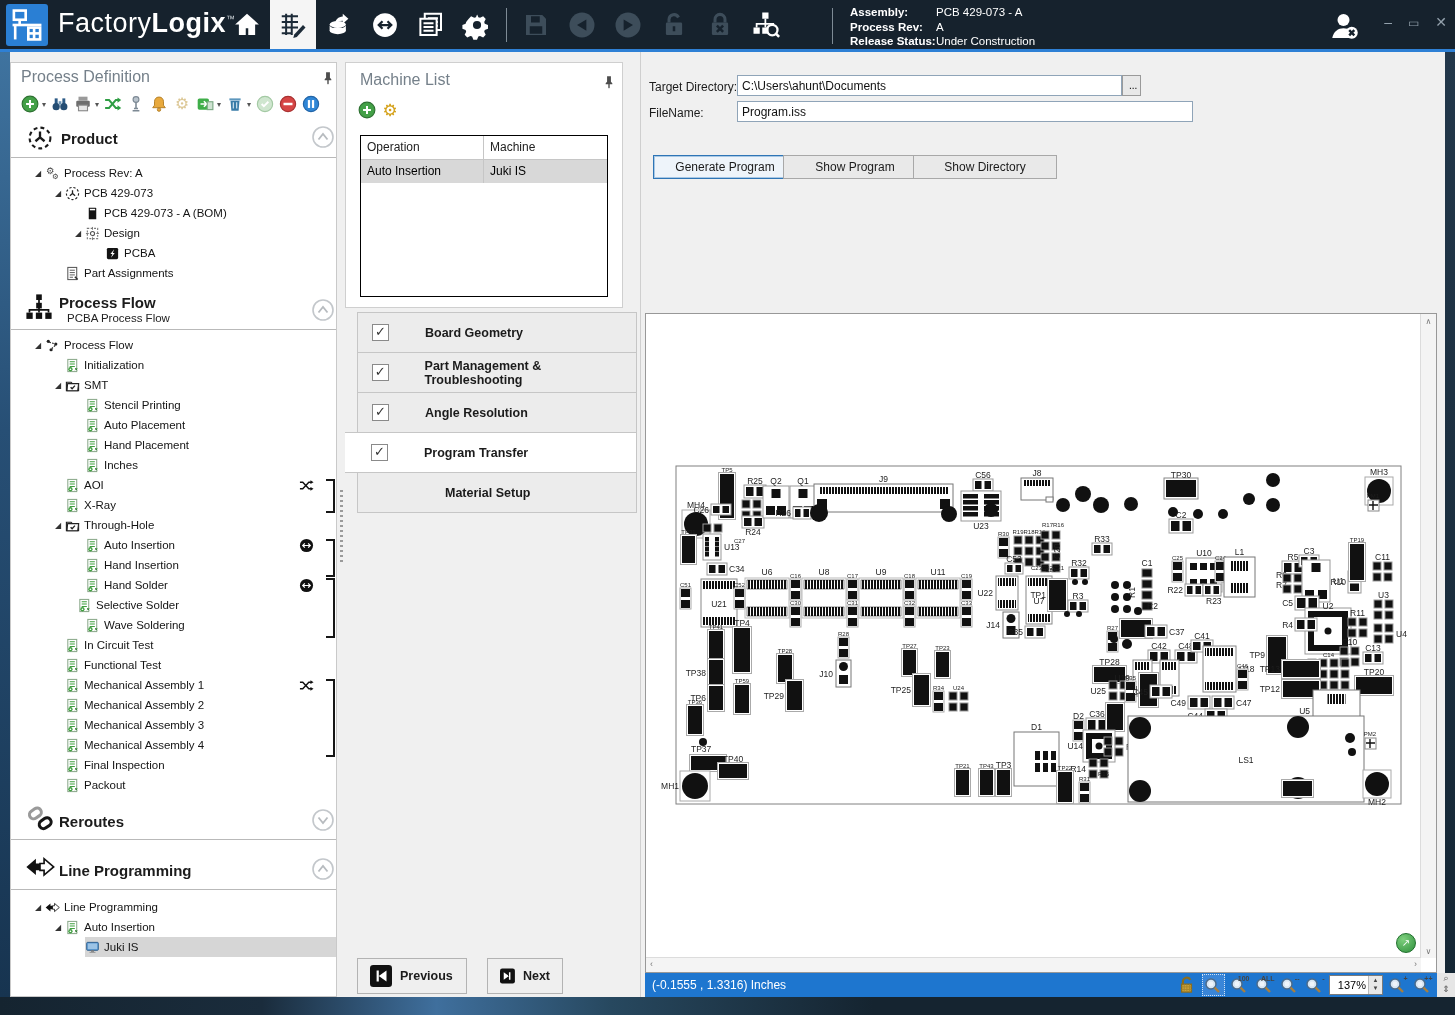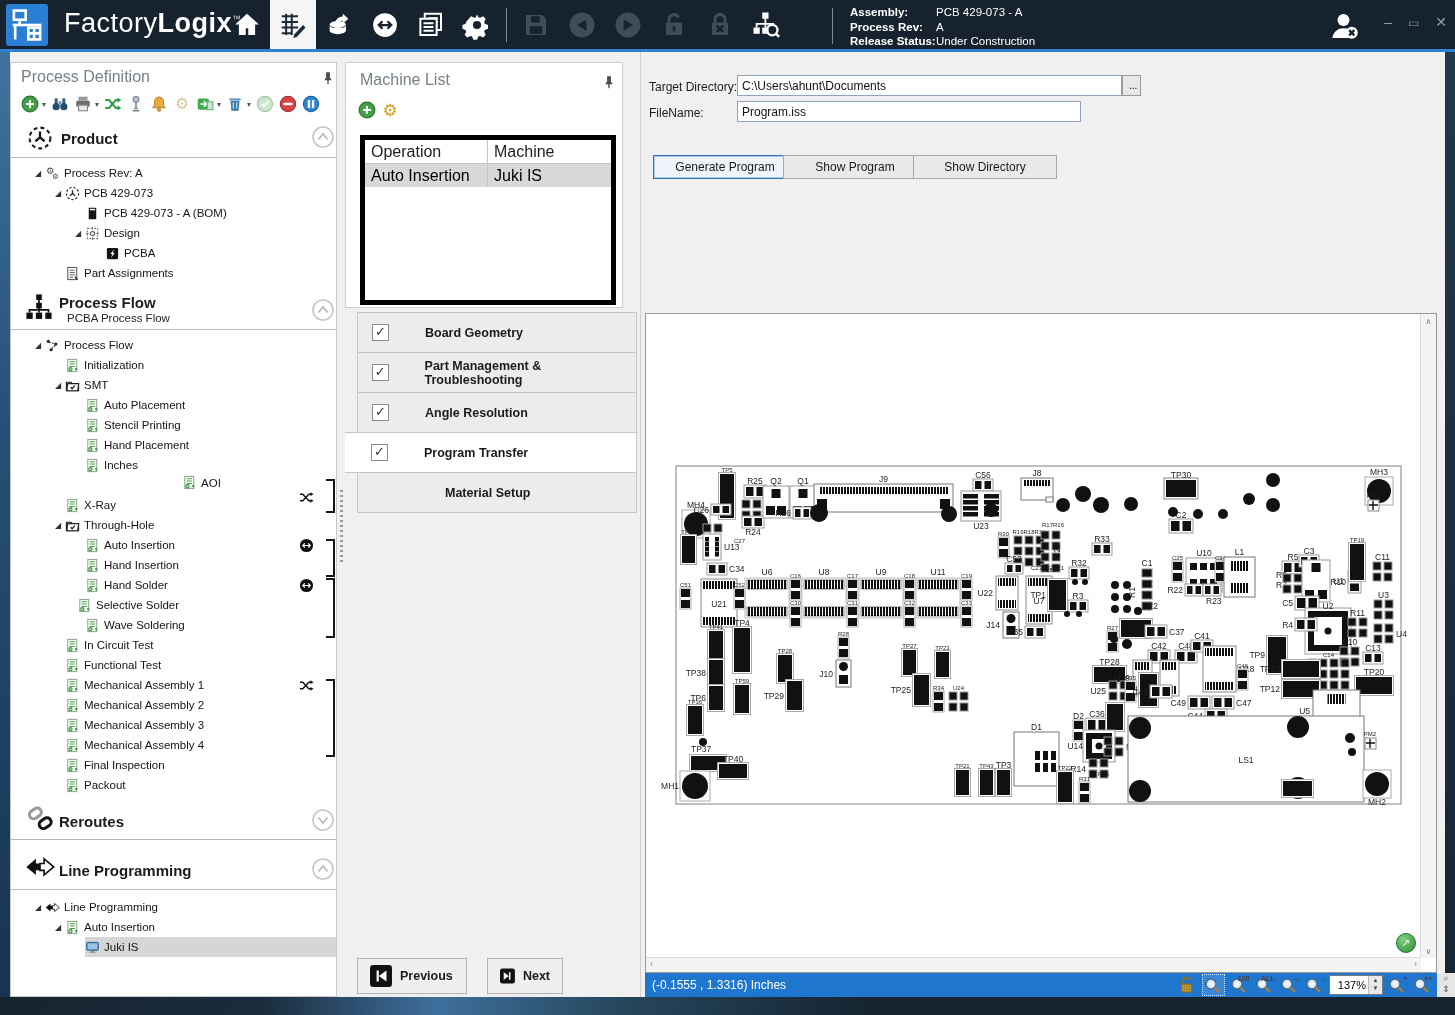--- a/index.html
+++ b/index.html
@@ -2,21 +2,21 @@
 <html><head>
 <meta charset="utf-8">
 <style>
   html,body{margin:0;padding:0;background:#0e1924;}
   #app{position:relative;width:1455px;height:1015px;overflow:hidden;
        font-family:"Liberation Sans",sans-serif;background:#f0f0f0;}
   .abs{position:absolute;}
   
   #topbar{left:0;top:0;width:1455px;height:52px;background:#16222d;border-bottom:3px solid #2e80d5;box-sizing:border-box;}
   #logo-tile{left:6px;top:4px;width:42px;height:42px;background:#2a7fd4;border-radius:3px;}
-  #brand{left:64px;top:8px;color:#fff;font-size:27px;letter-spacing:.5px;font-weight:300;}
+  #brand{left:58px;top:8px;color:#fff;font-size:27px;letter-spacing:.5px;font-weight:300;}
   #brand b{font-weight:700;}
   #brand sup{font-size:9px;color:#cfd6db;}
   .navbtn{width:46px;height:49px;display:flex;align-items:center;justify-content:center;color:#fff;}
   .navbtn.active{background:#f5f5f5;color:#1d2b38;}
   .navbtn.disabled{color:#3d4d5a;}
   .navbtn svg{width:30px;height:30px;}
   .tb-divider{width:1px;height:34px;background:#7e8b95;margin:8px 6px 0 6px;}
   #nav-icons{left:224px;top:0;display:flex;}
   #asm-info{left:850px;top:5px;color:#fff;font-size:11.5px;line-height:14.5px;}
   #asm-info .lbl{font-weight:bold;display:inline-block;width:86px;}
@@ -47,21 +47,21 @@
   .trow .badge{margin-left:auto;margin-right:22px;width:15px;height:15px;}
   .trow .badge svg{width:15px;height:15px;}
   .trow.sel .selbg{background:#d6d6d6;}
   .selbg{display:flex;align-items:center;flex:1;height:20px;}
   .bracket{position:absolute;width:7px;border:2px solid #161616;border-left:none;}
   
   #splitter{left:337px;top:62px;width:8px;height:935px;background:#f0f0f0;}
   #split-grip{left:340px;top:490px;width:3px;height:75px;background:repeating-linear-gradient(180deg,#9a9a9a 0 2px,transparent 2px 5px);}
   
   #machine-card{left:345px;top:62px;width:278px;height:246px;background:#fff;border:1px solid #cfcfcf;box-sizing:border-box;}
-  #machine-tbl{left:360px;top:135px;width:246px;height:160px;border:5px solid #000000;background:#fff;font-size:16px;}
+  #machine-tbl{left:360px;top:135px;width:246px;height:160px;border:1px solid #000000;background:#fff;font-size:12px;}
   .mrow{display:flex;height:23px;line-height:23px;}
   .mrow .c1{width:123px;padding-left:6px;box-sizing:border-box;border-right:1px solid #c6c6c6;}
   .mrow .c2{flex:1;padding-left:6px;}
   .mhead{border-bottom:1px solid #c6c6c6;color:#222;}
   .mdata{background:#d8d8d8;}
   #steps{left:345px;top:313px;width:292px;}
   .step{height:39px;background:#ececec;border:1px solid #c6c6c6;margin-top:-1px;display:flex;align-items:center;margin-left:12px;}
   .step.active{background:#fff;margin-left:0;border-left:none;}
   .step .cbx{width:15px;height:15px;border:1px solid #8a8a8a;background:#fff;margin-left:14px;
      font-size:13px;line-height:14px;text-align:center;color:#333;}
@@ -435,63 +435,63 @@
         <div class="trow" style="padding-left: 60px;">
           <span class="exp"></span>
           <span class="selbg">
             <span class="ticon"><svg viewBox="0 0 16 16">
                 <rect x="3" y="1.5" width="9.5" height="13" fill="#fff" stroke="#8aa88a" stroke-width="1.1"></rect>
                 <path d="M5 4h5.5M5 6.5h5.5M5 9h5.5" stroke="#3fa03f" stroke-width="1.1"></path>
                 <circle cx="5.8" cy="12" r="2.3" fill="#3fa03f"></circle>
                 <circle cx="5.8" cy="12" r=".9" fill="#fff"></circle>
                 <path d="M10.8 10.8l2.2 2.2M13 10.8l-2.2 2.2" stroke="#2f7d2f" stroke-width="1"></path>
               </svg></span>
+            <span>Stencil Printing</span>
+          </span>
+        </div>
+        <div class="trow" style="padding-left: 60px;">
+          <span class="exp"></span>
+          <span class="selbg">
+            <span class="ticon"><svg viewBox="0 0 16 16">
+                <rect x="3" y="1.5" width="9.5" height="13" fill="#fff" stroke="#8aa88a" stroke-width="1.1"></rect>
+                <path d="M5 4h5.5M5 6.5h5.5M5 9h5.5" stroke="#3fa03f" stroke-width="1.1"></path>
+                <circle cx="5.8" cy="12" r="2.3" fill="#3fa03f"></circle>
+                <circle cx="5.8" cy="12" r=".9" fill="#fff"></circle>
+                <path d="M10.8 10.8l2.2 2.2M13 10.8l-2.2 2.2" stroke="#2f7d2f" stroke-width="1"></path>
+              </svg></span>
             <span>Auto Placement</span>
           </span>
         </div>
         <div class="trow" style="padding-left: 60px;">
           <span class="exp"></span>
           <span class="selbg">
             <span class="ticon"><svg viewBox="0 0 16 16">
                 <rect x="3" y="1.5" width="9.5" height="13" fill="#fff" stroke="#8aa88a" stroke-width="1.1"></rect>
                 <path d="M5 4h5.5M5 6.5h5.5M5 9h5.5" stroke="#3fa03f" stroke-width="1.1"></path>
                 <circle cx="5.8" cy="12" r="2.3" fill="#3fa03f"></circle>
                 <circle cx="5.8" cy="12" r=".9" fill="#fff"></circle>
                 <path d="M10.8 10.8l2.2 2.2M13 10.8l-2.2 2.2" stroke="#2f7d2f" stroke-width="1"></path>
               </svg></span>
-            <span>Stencil Printing</span>
+            <span>Hand Placement</span>
           </span>
         </div>
         <div class="trow" style="padding-left: 60px;">
           <span class="exp"></span>
           <span class="selbg">
             <span class="ticon"><svg viewBox="0 0 16 16">
                 <rect x="3" y="1.5" width="9.5" height="13" fill="#fff" stroke="#8aa88a" stroke-width="1.1"></rect>
                 <path d="M5 4h5.5M5 6.5h5.5M5 9h5.5" stroke="#3fa03f" stroke-width="1.1"></path>
                 <circle cx="5.8" cy="12" r="2.3" fill="#3fa03f"></circle>
                 <circle cx="5.8" cy="12" r=".9" fill="#fff"></circle>
                 <path d="M10.8 10.8l2.2 2.2M13 10.8l-2.2 2.2" stroke="#2f7d2f" stroke-width="1"></path>
               </svg></span>
-            <span>Hand Placement</span>
-          </span>
-        </div>
-        <div class="trow" style="padding-left: 60px;">
-          <span class="exp"></span>
-          <span class="selbg">
-            <span class="ticon"><svg viewBox="0 0 16 16">
-                <rect x="3" y="1.5" width="9.5" height="13" fill="#fff" stroke="#8aa88a" stroke-width="1.1"></rect>
-                <path d="M5 4h5.5M5 6.5h5.5M5 9h5.5" stroke="#3fa03f" stroke-width="1.1"></path>
-                <circle cx="5.8" cy="12" r="2.3" fill="#3fa03f"></circle>
-                <circle cx="5.8" cy="12" r=".9" fill="#fff"></circle>
-                <path d="M10.8 10.8l2.2 2.2M13 10.8l-2.2 2.2" stroke="#2f7d2f" stroke-width="1"></path>
-              </svg></span>
             <span>Inches</span>
           </span>
         </div>
-        <div class="trow" style="padding-left: 56px; flex-direction: column;">
+        <div class="trow" style="padding-left: 40px;">
           <span class="exp"></span>
           <span class="selbg">
             <span class="ticon"><svg viewBox="0 0 16 16">
                 <rect x="3" y="1.5" width="9.5" height="13" fill="#fff" stroke="#8aa88a" stroke-width="1.1"></rect>
                 <path d="M5 4h5.5M5 6.5h5.5M5 9h5.5" stroke="#3fa03f" stroke-width="1.1"></path>
                 <circle cx="5.8" cy="12" r="2.3" fill="#3fa03f"></circle>
                 <circle cx="5.8" cy="12" r=".9" fill="#fff"></circle>
                 <path d="M10.8 10.8l2.2 2.2M13 10.8l-2.2 2.2" stroke="#2f7d2f" stroke-width="1"></path>
               </svg></span>
             <span>AOI</span>
@@ -854,21 +854,21 @@
       <span>Next</span>
     </button>
   </div>
 
   <div id="col-divider" class="abs"></div>
 
   <div class="abs flabel" style="left:649px;top:80px;">Target Directory:</div>
   <input class="finput" style="left: 737px; top: 75px; width: 385px;" value="C:\Users\ahunt\Documents">
   <button id="browse-btn" class="abs">...</button>
   <div class="abs flabel" style="left:649px;top:106px;text-align:right;">FileName:</div>
-  <input class="finput" style="left: 737px; top: 101px; width: 344px;" value="Program.iss">
+  <input class="finput" style="left: 737px; top: 101px; width: 456px;" value="Program.iss">
   <button class="pbtn primary" style="left:653px;top:155px;">Generate Program</button>
   <button class="pbtn" style="left:783px;top:155px;">Show Program</button>
   <button class="pbtn" style="left:913px;top:155px;">Show Directory</button>
 
   <div id="viewer" class="abs">
     <svg id="board-svg" width="775" height="644" viewBox="0 0 775 644">
         <defs>
           <pattern id="comb" width="3" height="10" patternUnits="userSpaceOnUse">
             <rect width="3" height="10" fill="#111"></rect>
             <rect x="2" width="1" height="10" fill="#fff"></rect>

